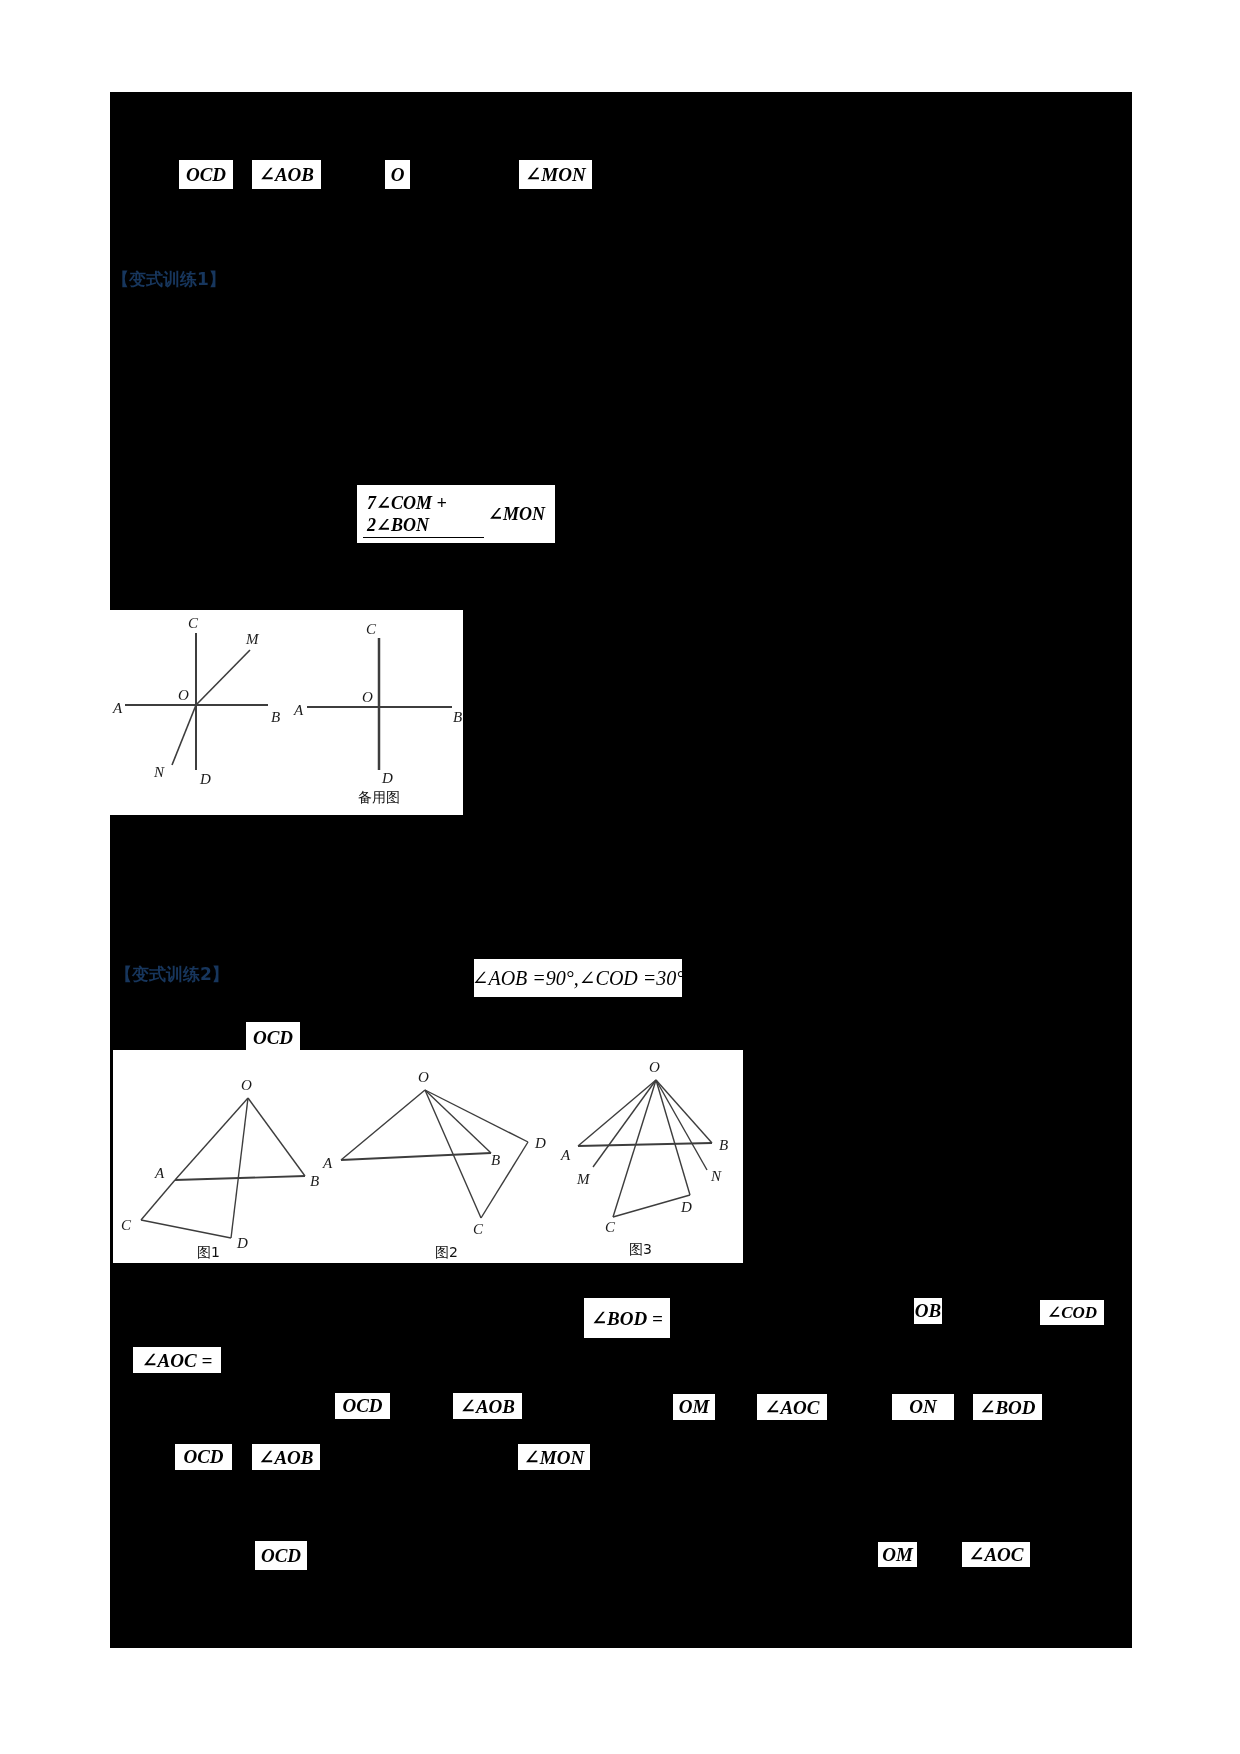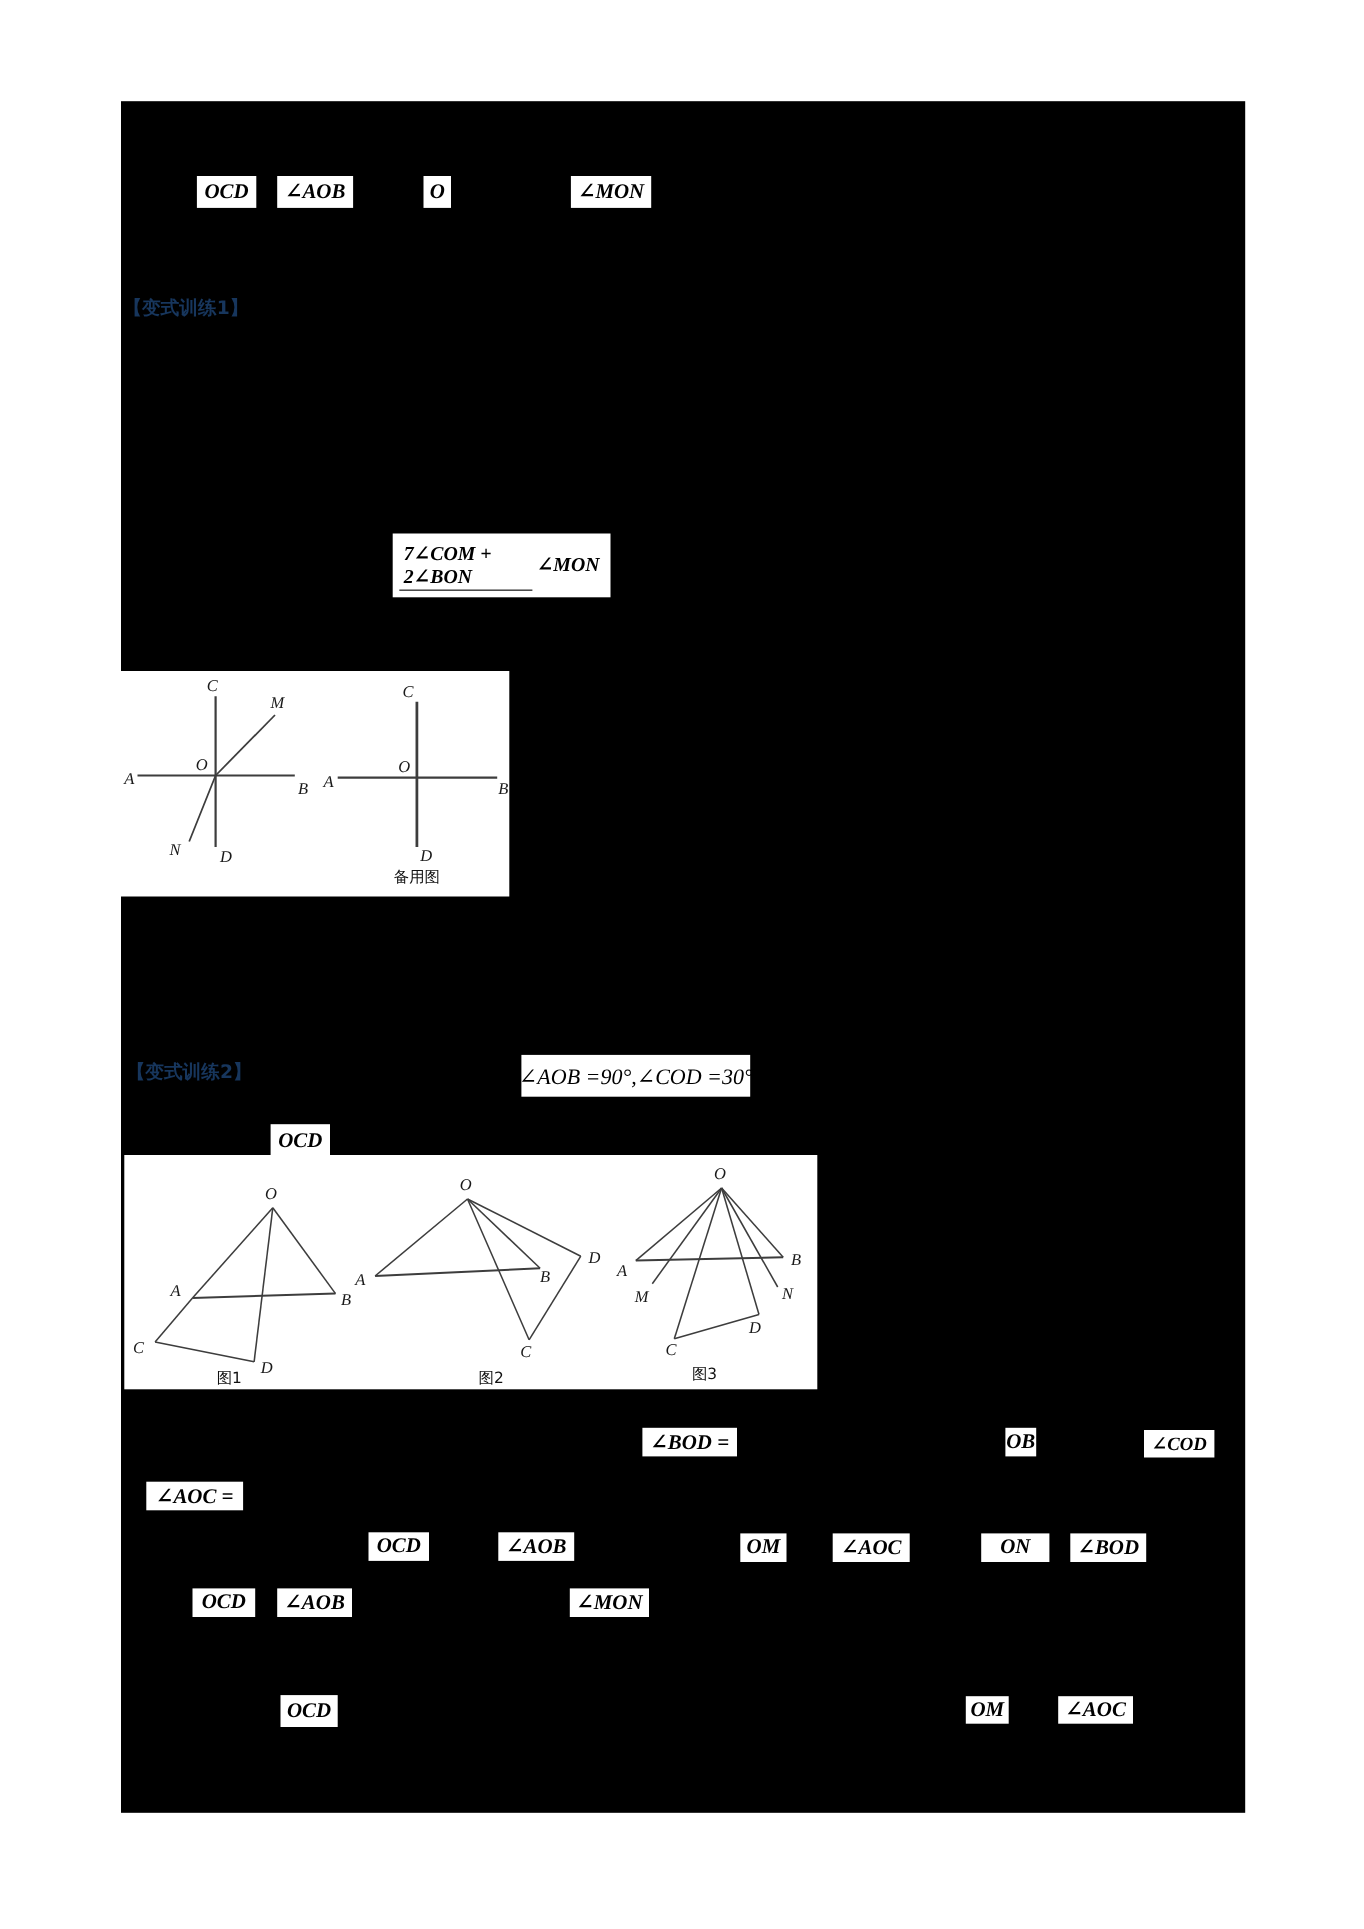--- a/index.html
+++ b/index.html
@@ -110,21 +110,21 @@
       <text x="448" y="110">A</text>
       <text x="606" y="100">B</text>
       <text x="464" y="134">M</text>
       <text x="598" y="131">N</text>
       <text x="492" y="182">C</text>
       <text x="568" y="162">D</text>
       <text class="cap" x="516" y="204">图3</text>
     </svg>
   </div>
 
-  <div class="wbox" style="left:584px;top:1298px;width:86px;height:26px;">∠BOD =</div>
+  <div class="wbox" style="left:584px;top:1298px;width:86px;height:40px;">∠BOD =</div>
   <div class="wbox" style="left:914px;top:1298px;width:28px;height:26px;">OB</div>
   <div class="wbox" style="left:1040px;top:1300px;width:64px;height:25px;font-size:17px;font-style:italic;">∠COD</div>
 
   <div class="wbox" style="left:133px;top:1347px;width:88px;height:26px;">∠AOC =</div>
 
   <div class="wbox" style="left:335px;top:1393px;width:55px;height:26px;">OCD</div>
   <div class="wbox" style="left:453px;top:1393px;width:69px;height:26px;">∠AOB</div>
   <div class="wbox" style="left:673px;top:1394px;width:42px;height:26px;">OM</div>
   <div class="wbox" style="left:757px;top:1394px;width:70px;height:26px;">∠AOC</div>
   <div class="wbox" style="left:892px;top:1394px;width:62px;height:26px;">ON</div>

